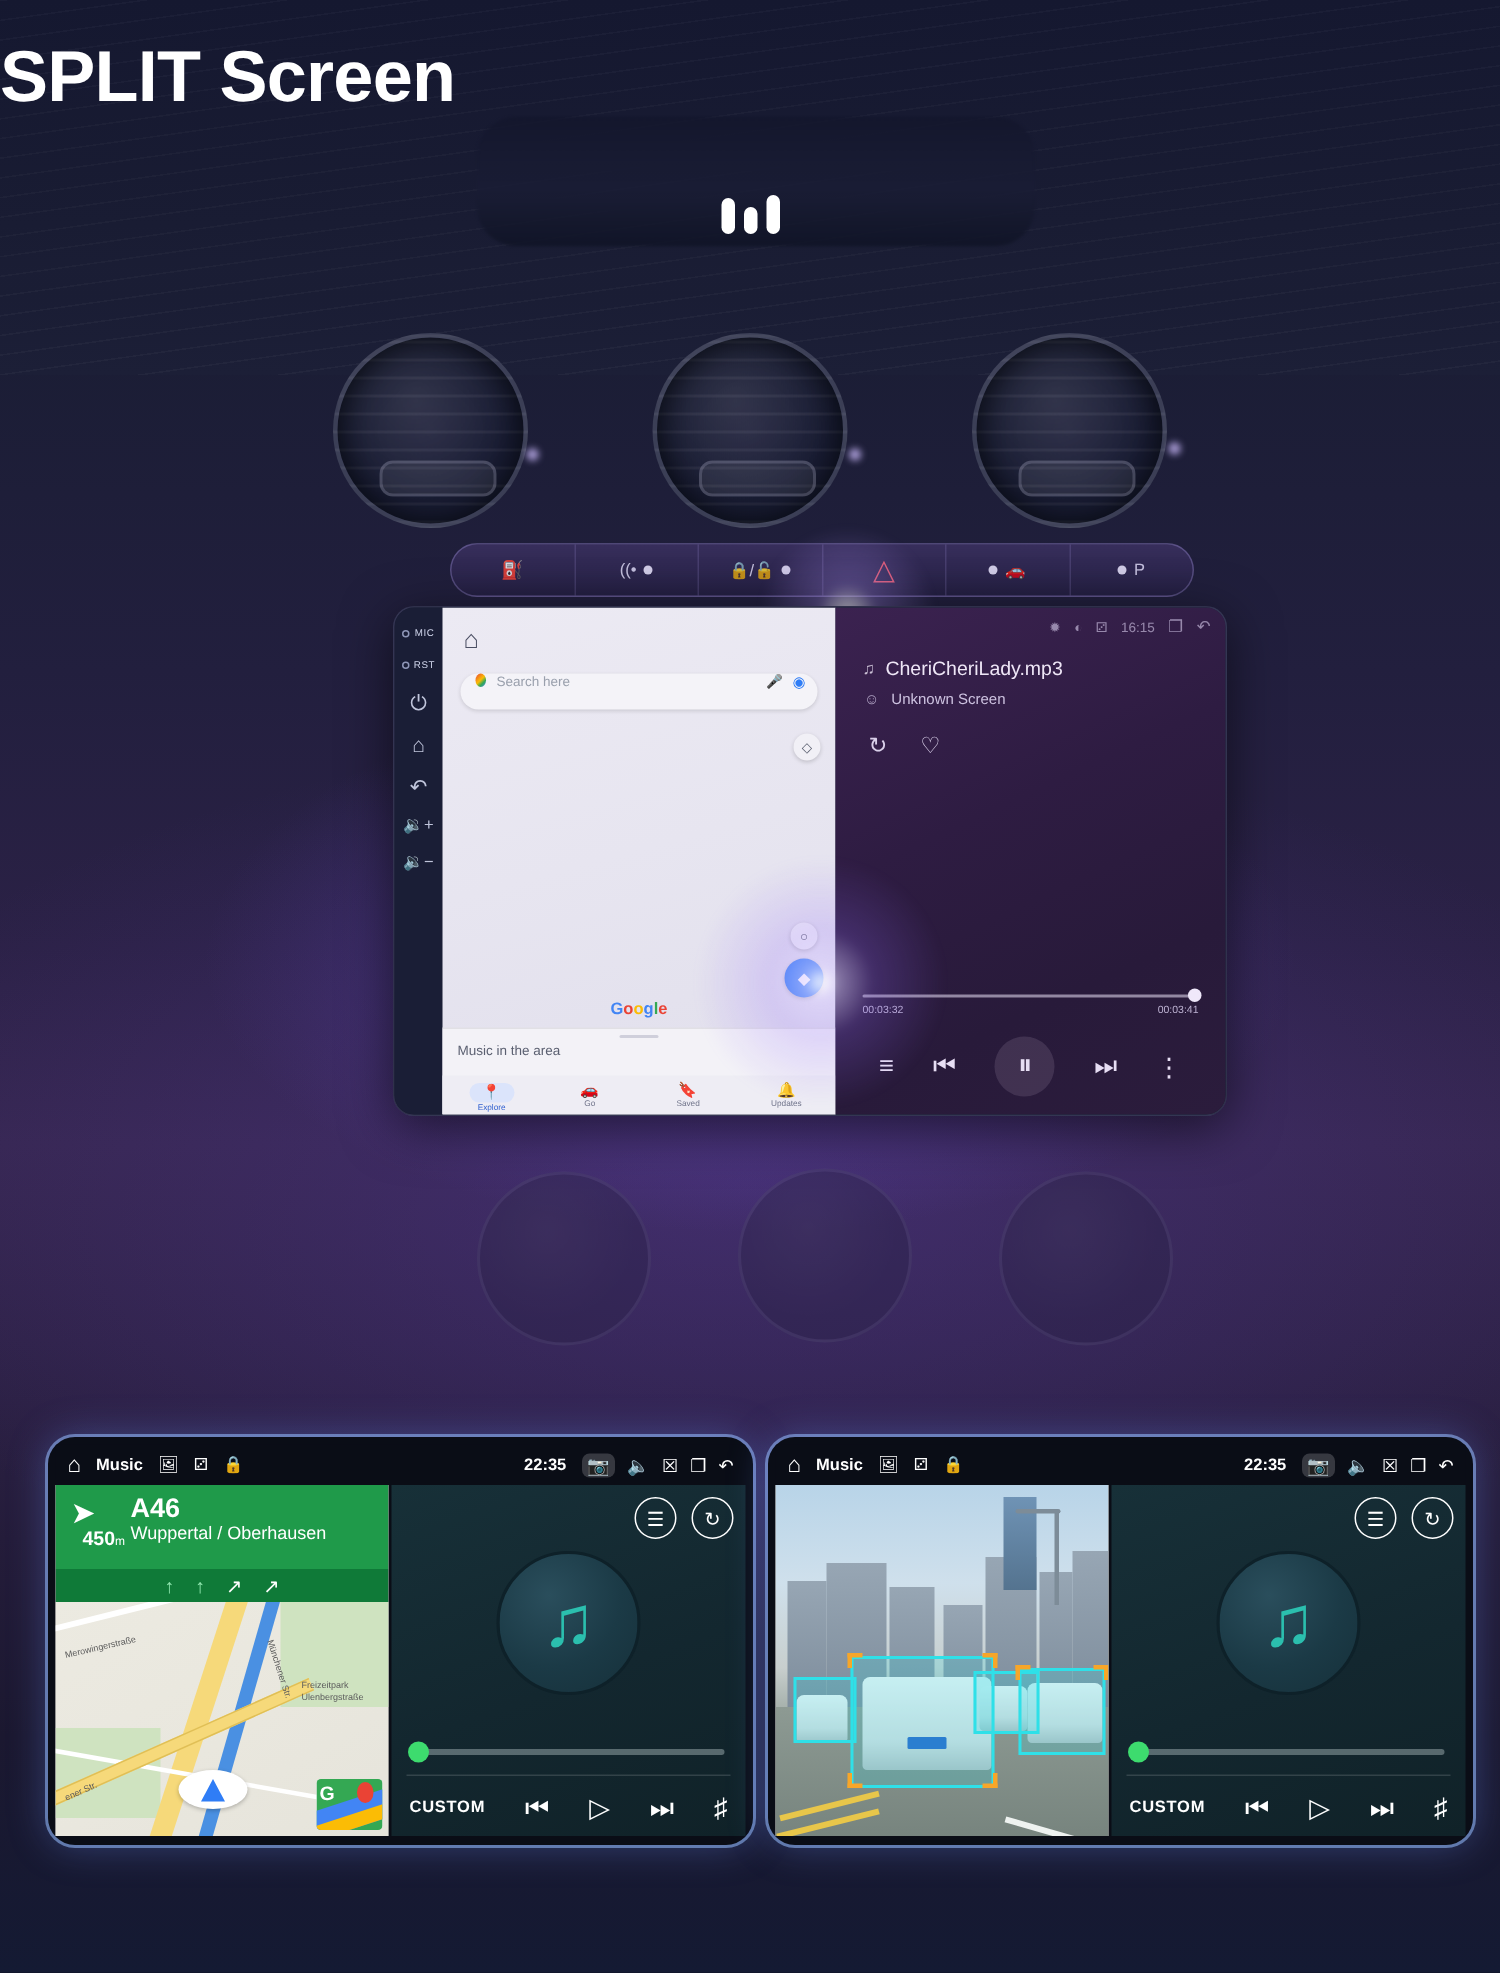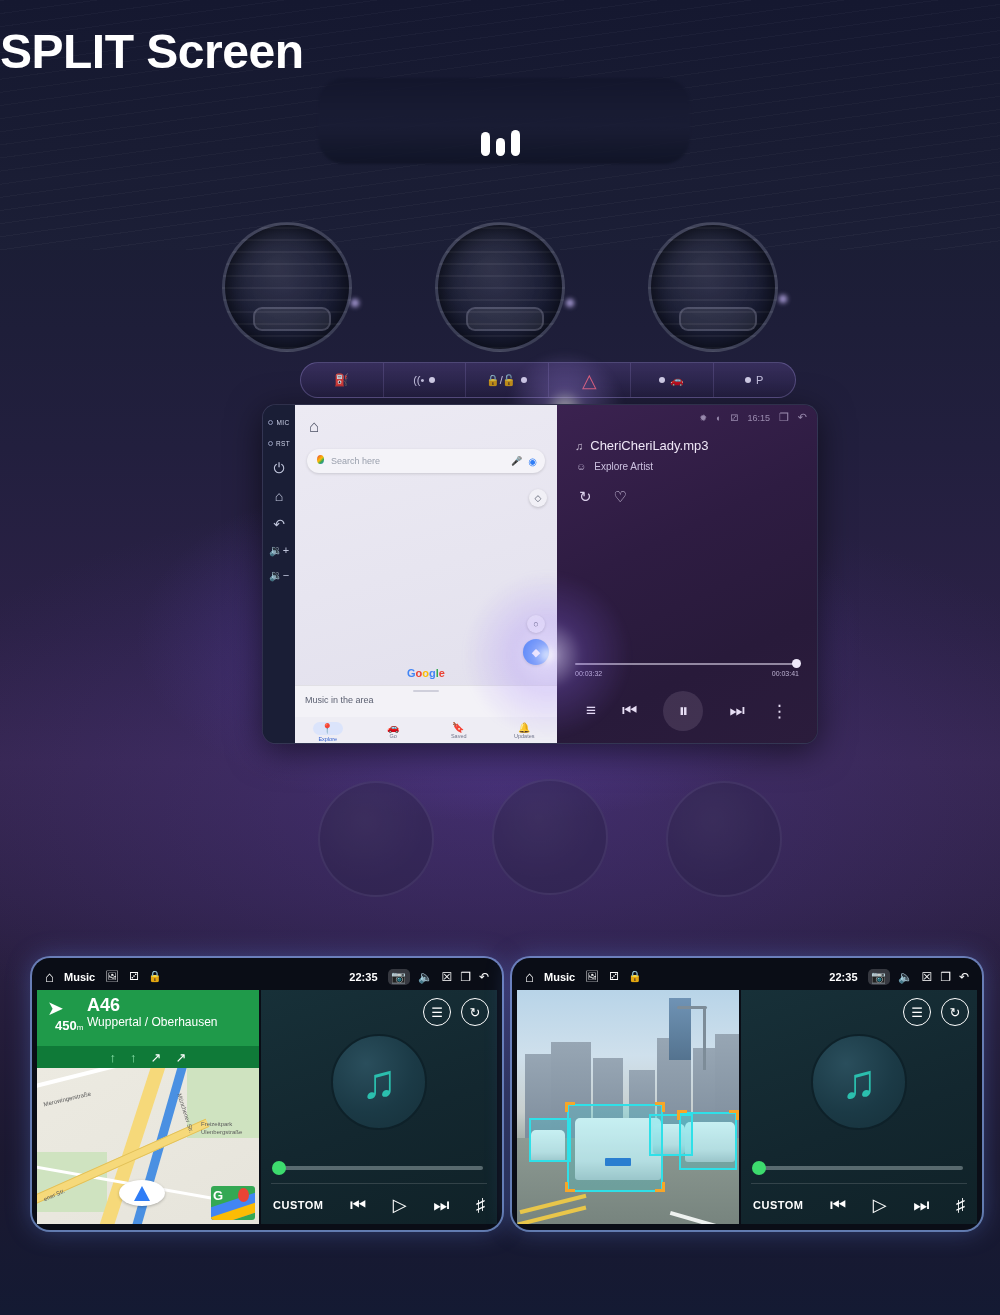--- a/index.html
+++ b/index.html
@@ -113,21 +113,21 @@
 
   
   .maps {
     width: 262px; background: linear-gradient(165deg, #eceaf3 0%, #e7e5f0 48%, #e1dfec 100%);
     position: relative; display: flex; flex-direction: column;
   }
   .maps-home { position:absolute; left:14px; top:12px; font-size:17px; color:#4b4f63; }
   .searchbar {
     position: absolute; left: 12px; top: 44px; width: 238px; height: 24px; border-radius: 12px;
     background: #f4f3f8; box-shadow: 0 1px 3px rgba(0,0,0,0.14);
-    display: flex; align-items: center; padding: 0 8px; gap: 6px;
+    display: flex; align-items: flex-start; padding: 0 8px; gap: 6px;
   }
   .searchbar .ph { flex:1; font-size: 9px; color:#9aa0ad; }
   .pin-mini { width: 10px; height: 13px; position: relative; }
   .pin-mini .tip { position:absolute; left:2px; top:0; width:7px; height:9px; border-radius:50% 50% 50% 50%;
     background: linear-gradient(135deg,#ea4335 0%, #fbbc05 48%, #34a853 70%, #4285f4 100%); }
   .map-fab {
     position:absolute; border-radius:50%; background:#f1f0f6; box-shadow:0 1px 3px rgba(0,0,0,0.18);
     display:flex;align-items:center;justify-content:center;color:#5b6070;
   }
   .fab-layers { right:10px; top:84px; width:18px; height:18px; font-size:9px; }
@@ -360,21 +360,21 @@
           <span>16:15</span>
           <span style="font-size:11px">❐</span>
           <span style="font-size:11px">↶</span>
         </div>
         <div class="m-title">
           <span style="font-size:11px;opacity:.8">♫</span>
           <span>CheriCheriLady.mp3</span>
         </div>
         <div class="m-artist">
           <span style="font-size:10px;opacity:.8">☺</span>
-          <span>Explore Artist</span>
+          <span>Unknown Screen</span>
         </div>
         <div class="m-likes">
           <span>↻</span>
           <span>♡</span>
         </div>
         <div class="m-prog">
           <div class="m-track">
             <span class="m-knob"></span>
           </div>
           <div class="m-times">

